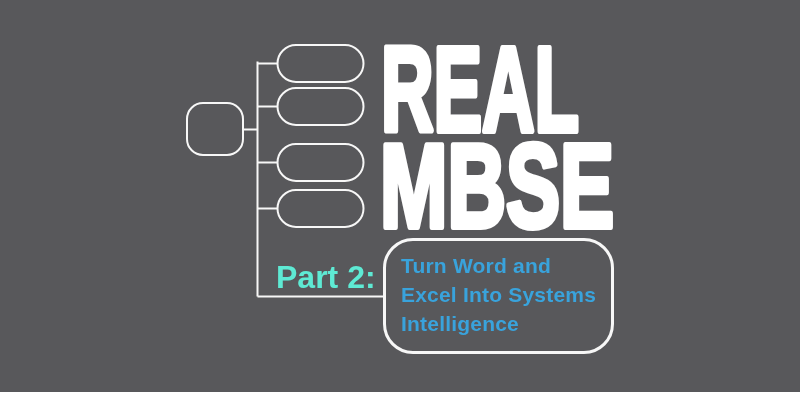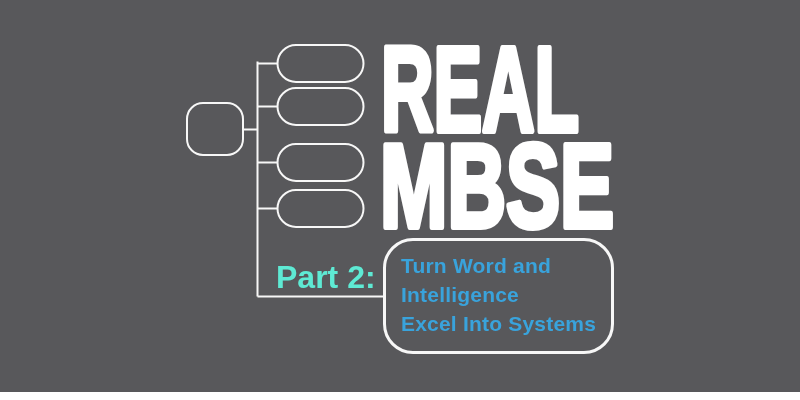--- a/index.html
+++ b/index.html
@@ -79,17 +79,17 @@
     <rect x="277.5" y="190" width="86" height="37" rx="18.5" fill="none" stroke="#f7f7f7" stroke-width="2"></rect>
 
     <text class="headline-text" x="381" y="131" font-size="121" stroke-width="6" textLength="198" lengthAdjust="spacingAndGlyphs">REAL</text>
     <text class="headline-text" x="380" y="227" font-size="118" stroke-width="6" textLength="234" lengthAdjust="spacingAndGlyphs">MBSE</text>
   </svg>
 
   <div class="part-label">Part 2:</div>
 
   <div class="topic-card">
     <div class="line">Turn Word and</div>
+    <div class="line">Excel Into Systems</div>
     <div class="line">Intelligence</div>
-    <div class="line">Excel Into Systems</div>
   </div>
 
 </div>
 
 </body></html>

